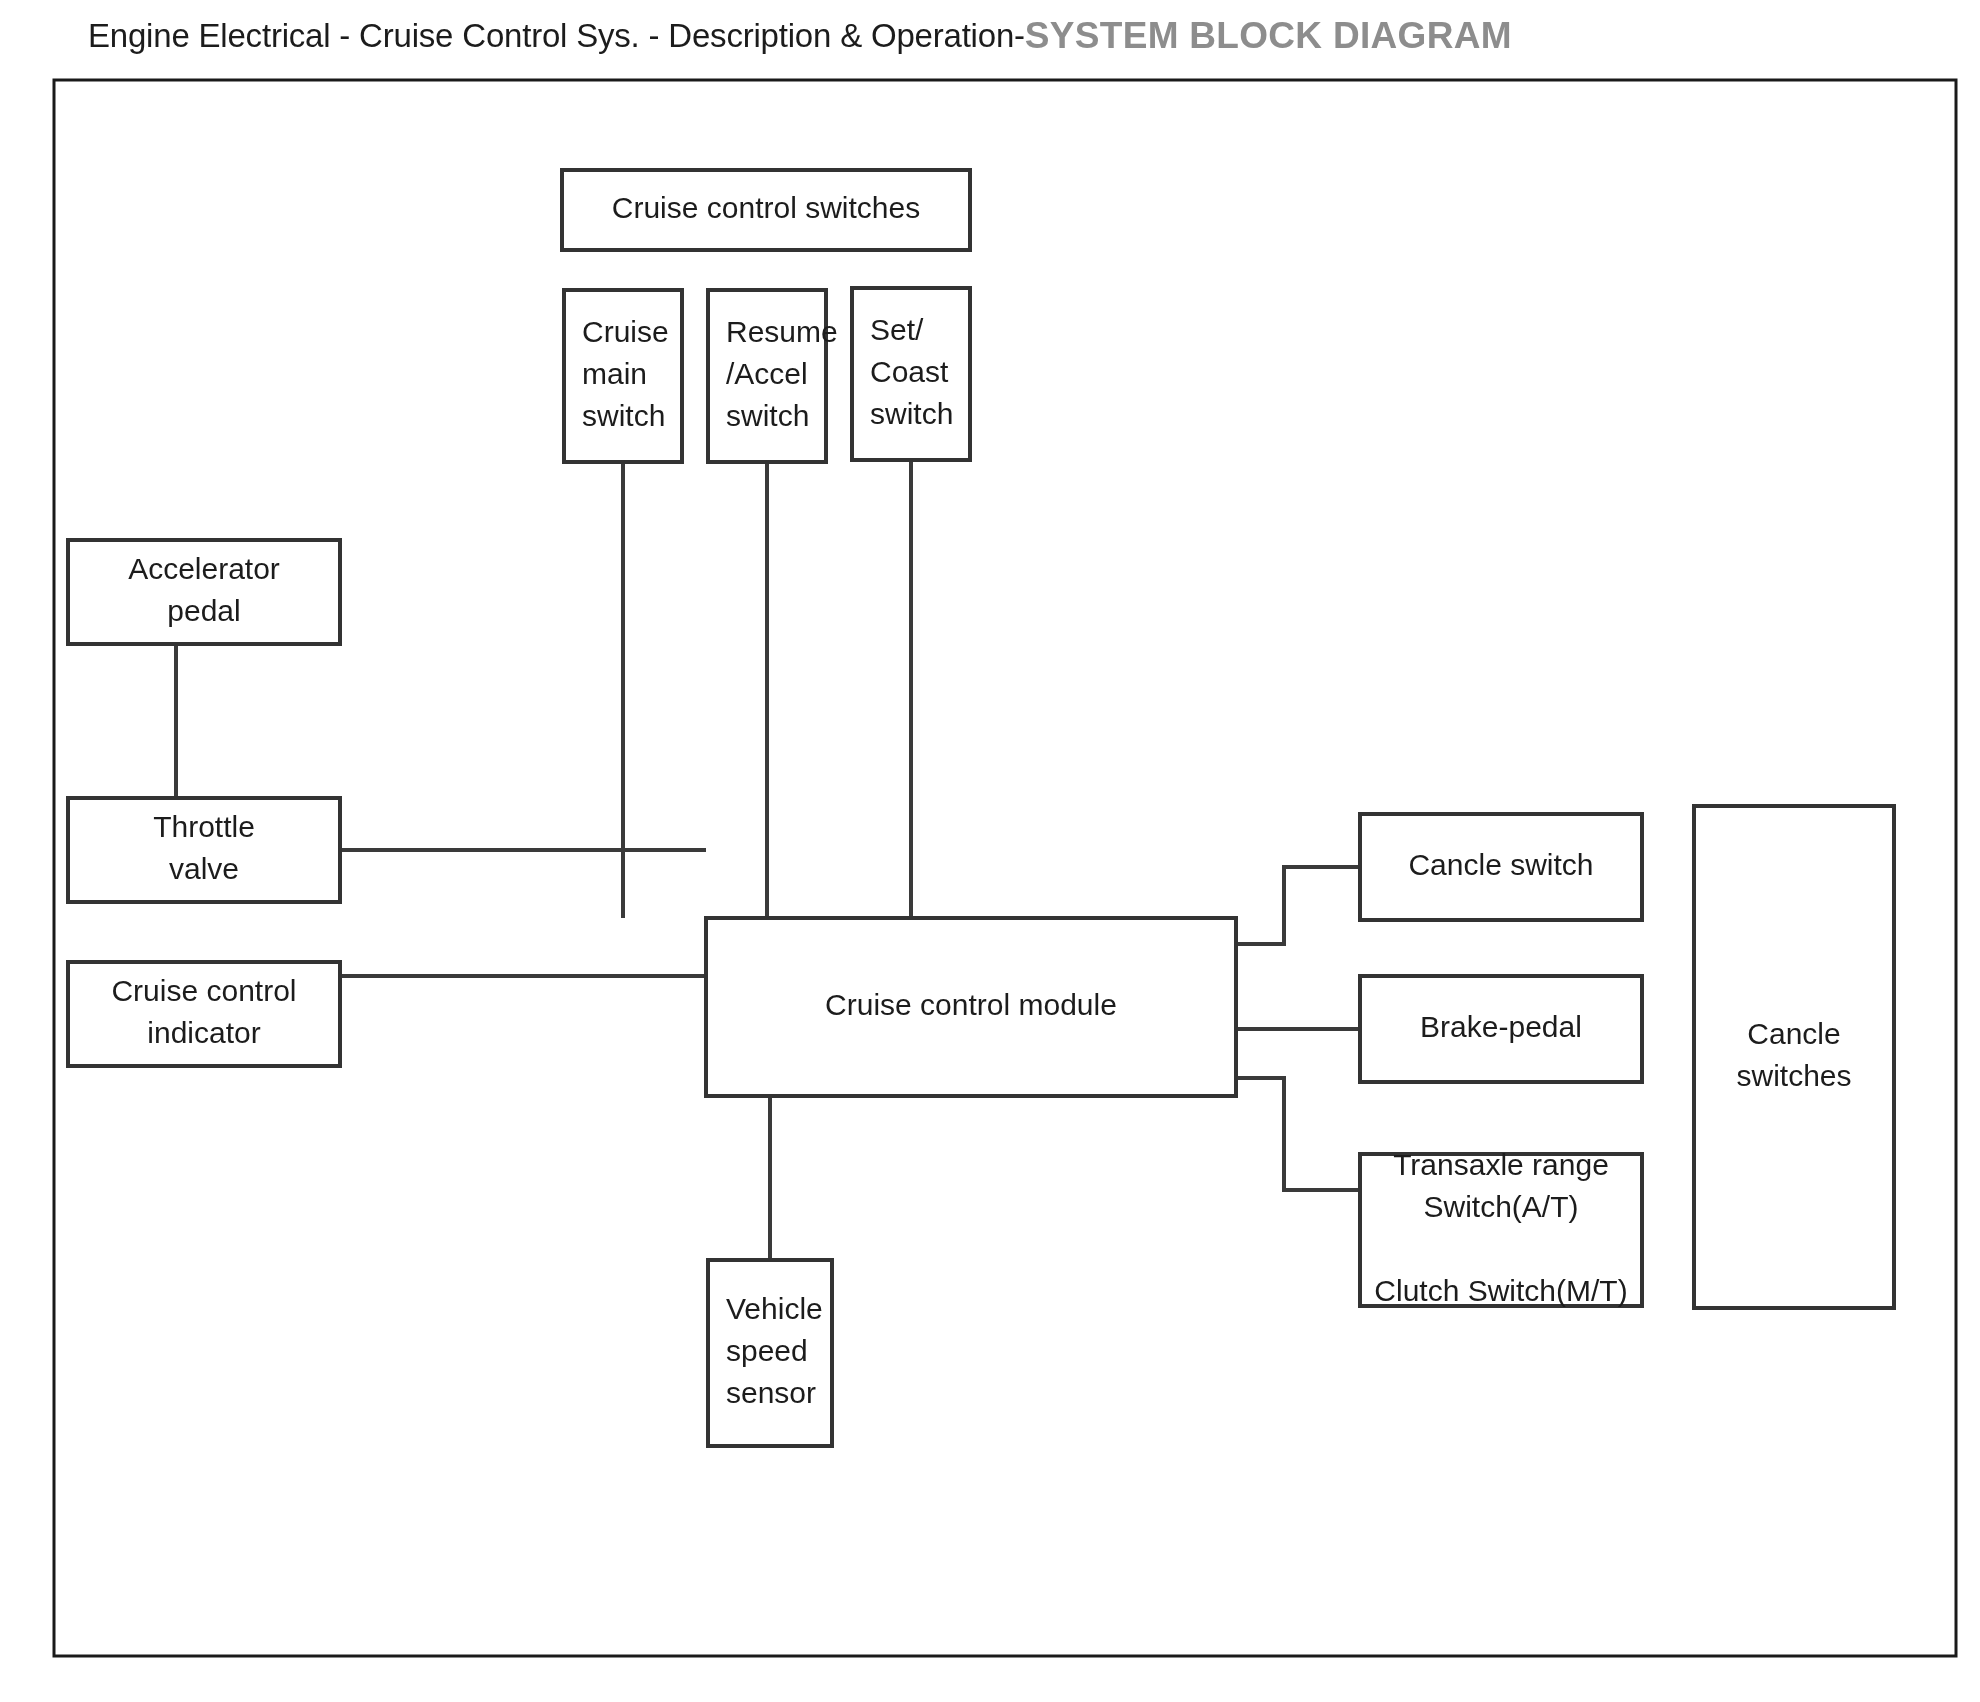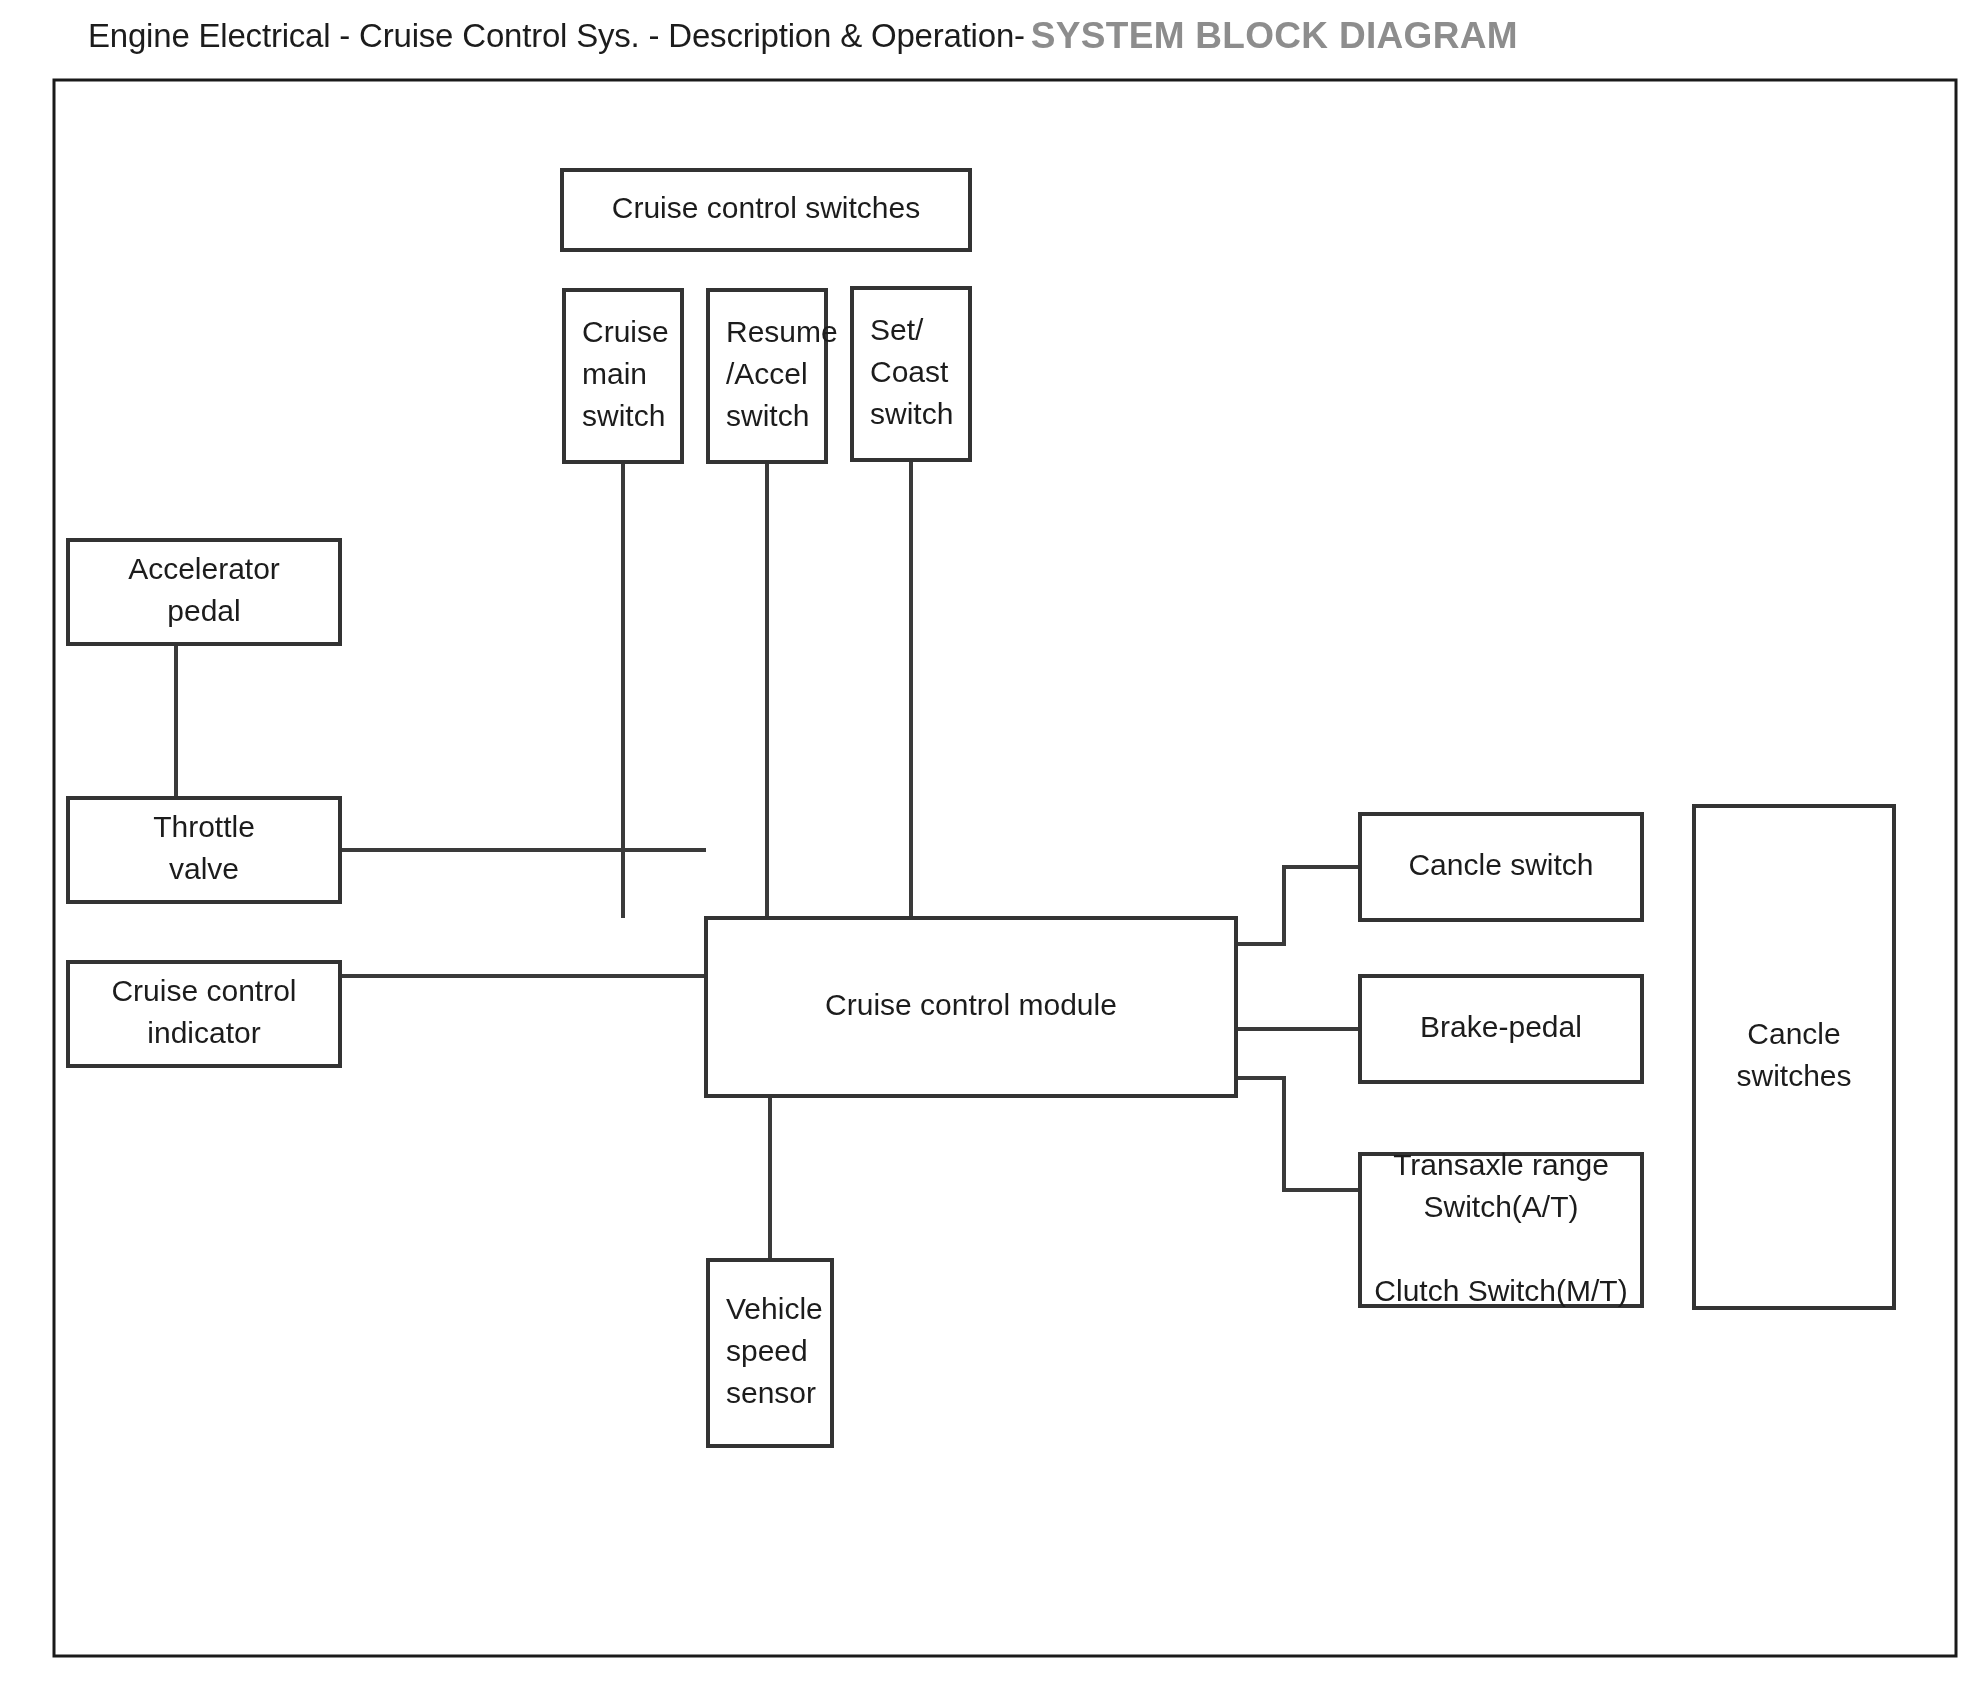--- a/index.html
+++ b/index.html
@@ -36,21 +36,20 @@
   #header .crumb {
     font-size: 33px;
     color: #1c1c1c;
     letter-spacing: -0.2px;
   }
   #header .doc-title {
     font-size: 37px;
     font-weight: bold;
     color: #8d8d8d;
     letter-spacing: 0.3px;
-    margin-left: 6px;
   }
   
   #diagram-frame {
     position: absolute;
     left: 52px;
     top: 78px;
     width: 1906px;
     height: 1580px;
   }
   svg#diagram {

